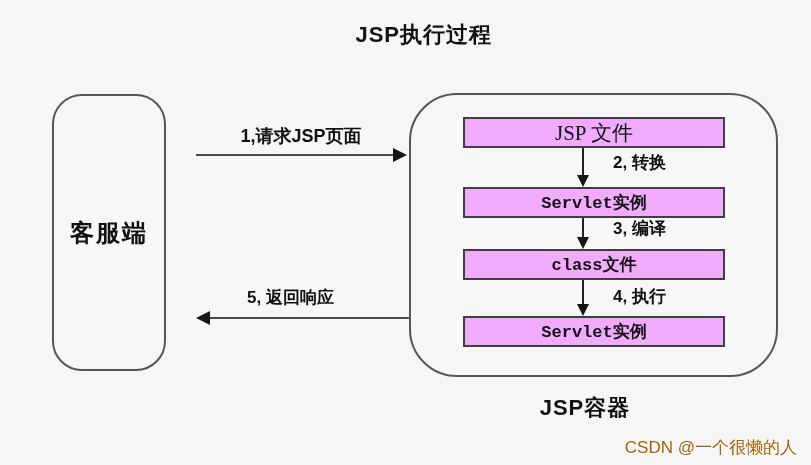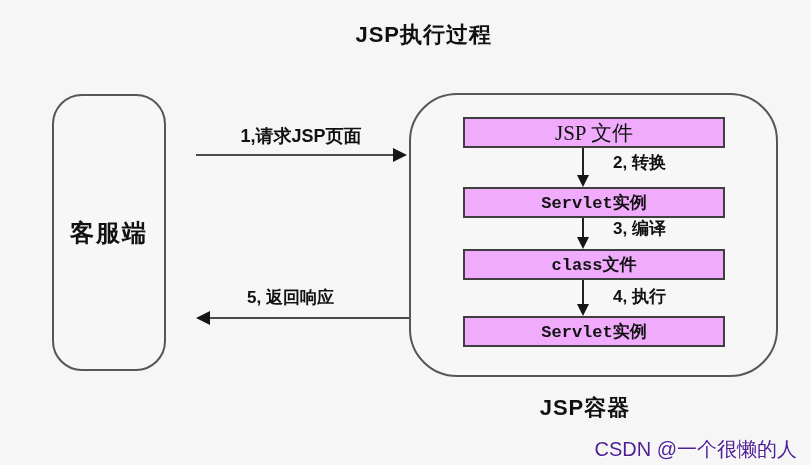--- a/index.html
+++ b/index.html
@@ -111,22 +111,22 @@
   .container-label {
     position: absolute;
     left: 495px; top: 393px; width: 180px;
     text-align: center;
     font-size: 22px; font-weight: bold;
     letter-spacing: 1px;
   }
   .watermark {
     position: absolute;
     right: 14px; top: 436px;
-    font-size: 20px;
-    color: #4c1d95;
+    font-size: 17px;
+    color: #a16207;
     text-shadow: 0 1px 0 #ffffff;
   }
 </style>
 </head>
 <body>
 
 <div class="canvas">
 
   <div class="title">JSP执行过程</div>
 

